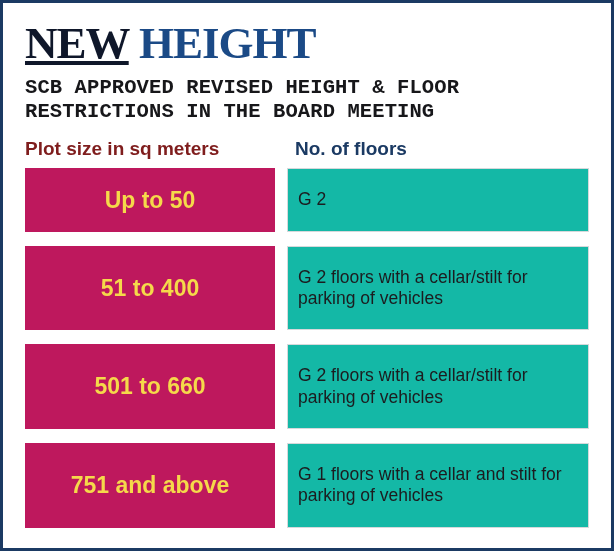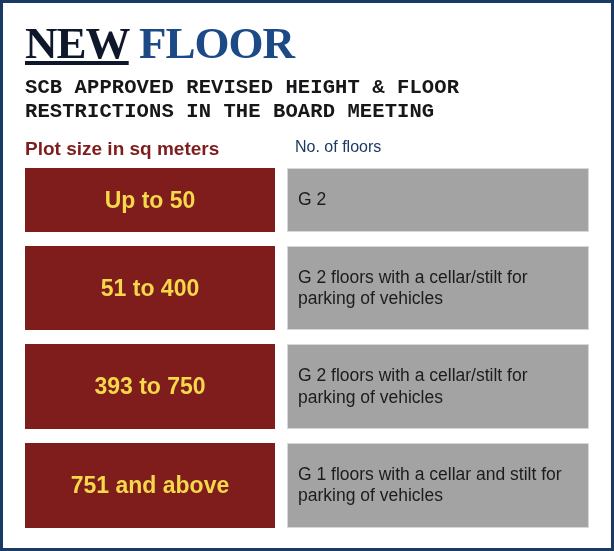--- a/index.html
+++ b/index.html
@@ -54,53 +54,53 @@
   }
   .head-left {
     width: 262px;
     flex: 0 0 262px;
     font-size: 19px;
     font-weight: bold;
     color: #7f1d1d;
   }
   .head-right {
     flex: 1 1 auto;
-    font-size: 16px;
-    font-weight: normal;
+    font-size: 19px;
+    font-weight: bold;
     color: #1b3a63;
     padding-left: 8px;
   }
   .rows {
     display: flex;
     flex-direction: column;
     gap: 14px;
   }
   .row {
     display: flex;
     align-items: stretch;
   }
   .cell-plot {
     width: 250px;
     flex: 0 0 250px;
-    background: #7f1d1d;
+    background: #be185d;
     color: #f5d94a;
     font-size: 23px;
     font-weight: bold;
     display: flex;
     align-items: center;
     justify-content: center;
     text-align: center;
     min-height: 45px;
     padding: 16px 6px;
     box-sizing: border-box;
   }
   .cell-floors {
     flex: 1 1 auto;
     margin-left: 12px;
-    background: #a3a3a3;
+    background: #14b8a6;
     border: 1px solid #d6d9db;
     color: #1c1c1f;
     font-size: 17.5px;
     line-height: 1.22;
     display: flex;
     align-items: center;
     padding: 20px 10px;
     box-sizing: border-box;
     min-height: 45px;
   }
@@ -115,21 +115,21 @@
     text-align: center;
   }
 </style>
 </head>
 <body>
 
 <div class="infographic">
 
   <div class="title">
     <span class="word-new">NEW</span>
-    <span class="word-norms">FLOOR</span>
+    <span class="word-norms">HEIGHT</span>
   </div>
 
   <div class="subtitle">SCB APPROVED REVISED HEIGHT &amp; FLOOR RESTRICTIONS IN THE BOARD MEETING</div>
 
   <div class="headers">
     <div class="head-left">Plot size in sq meters</div>
     <div class="head-right">No. of floors</div>
   </div>
 
   <div class="rows">
@@ -142,21 +142,21 @@
     </div>
 
     <div class="row">
       <div class="cell-plot">51 to 400</div>
       <div class="cell-floors">
         <span class="txt">G 2 floors with a cellar/stilt for parking of vehicles</span>
       </div>
     </div>
 
     <div class="row">
-      <div class="cell-plot">393 to 750</div>
+      <div class="cell-plot">501 to 660</div>
       <div class="cell-floors">
         <span class="txt">G 2 floors with a cellar/stilt for parking of vehicles</span>
       </div>
     </div>
 
     <div class="row">
       <div class="cell-plot">751 and above</div>
       <div class="cell-floors">
         <span class="txt">G 1 floors with a cellar and stilt for parking of vehicles</span>
       </div>

